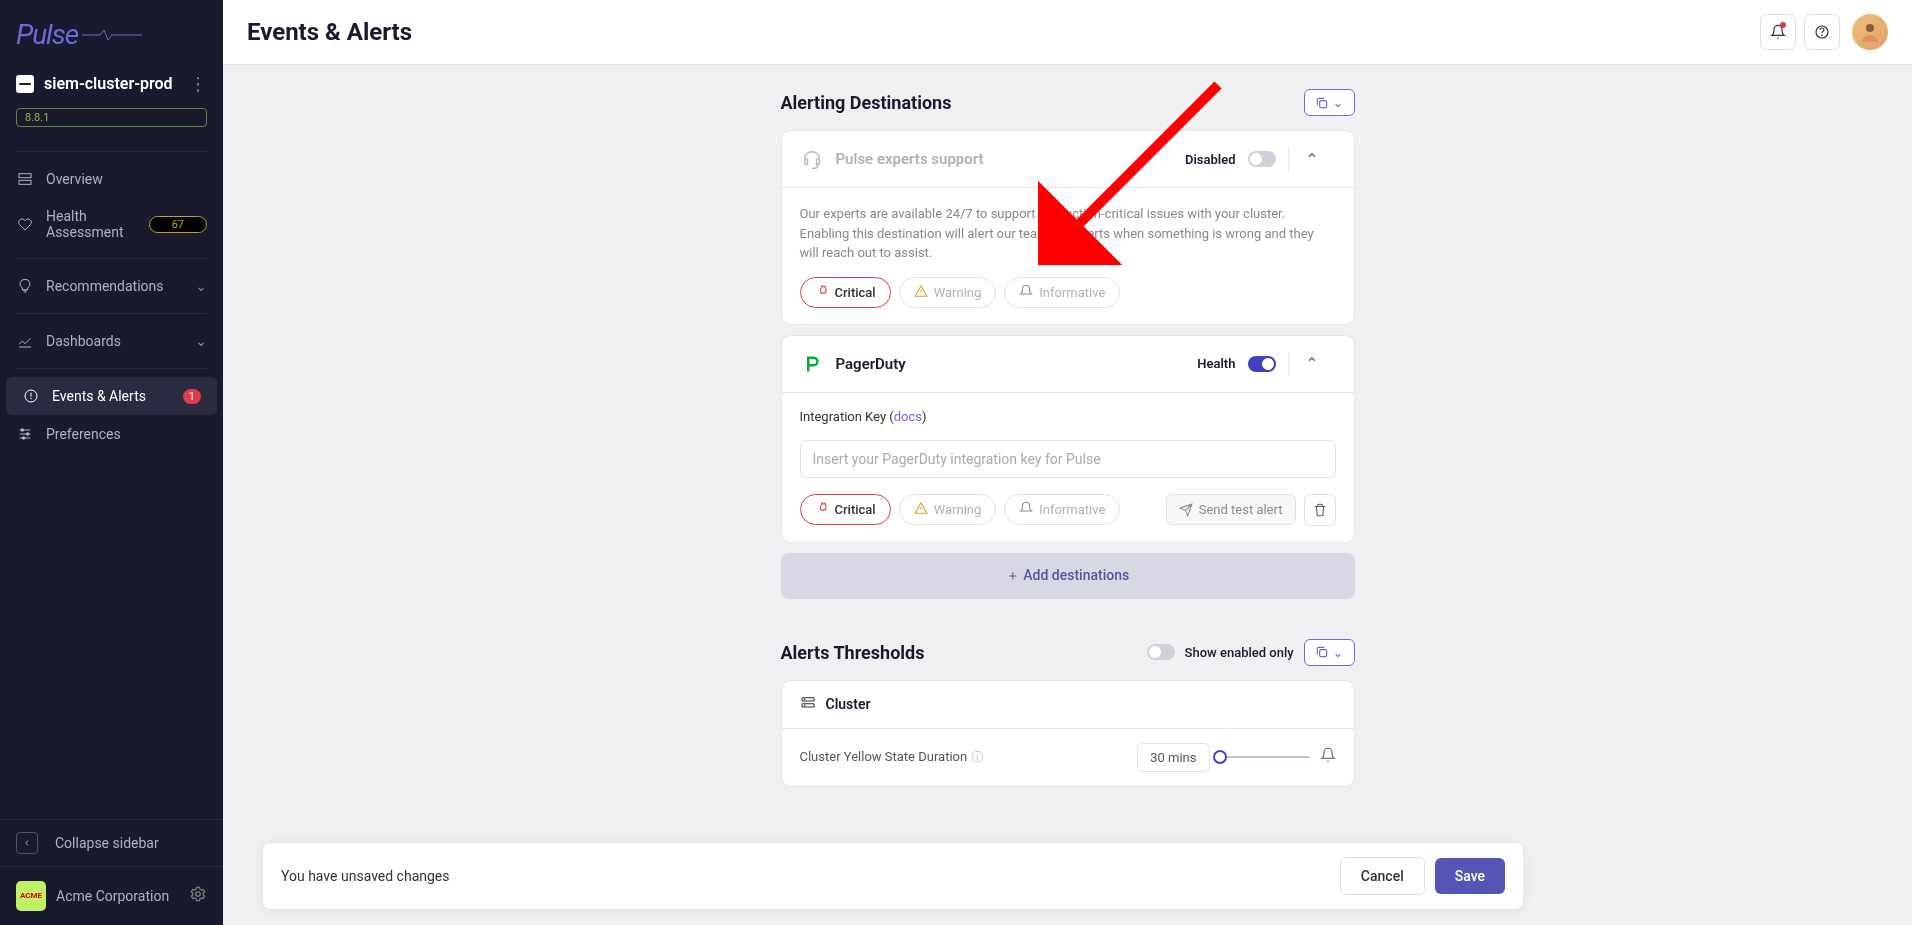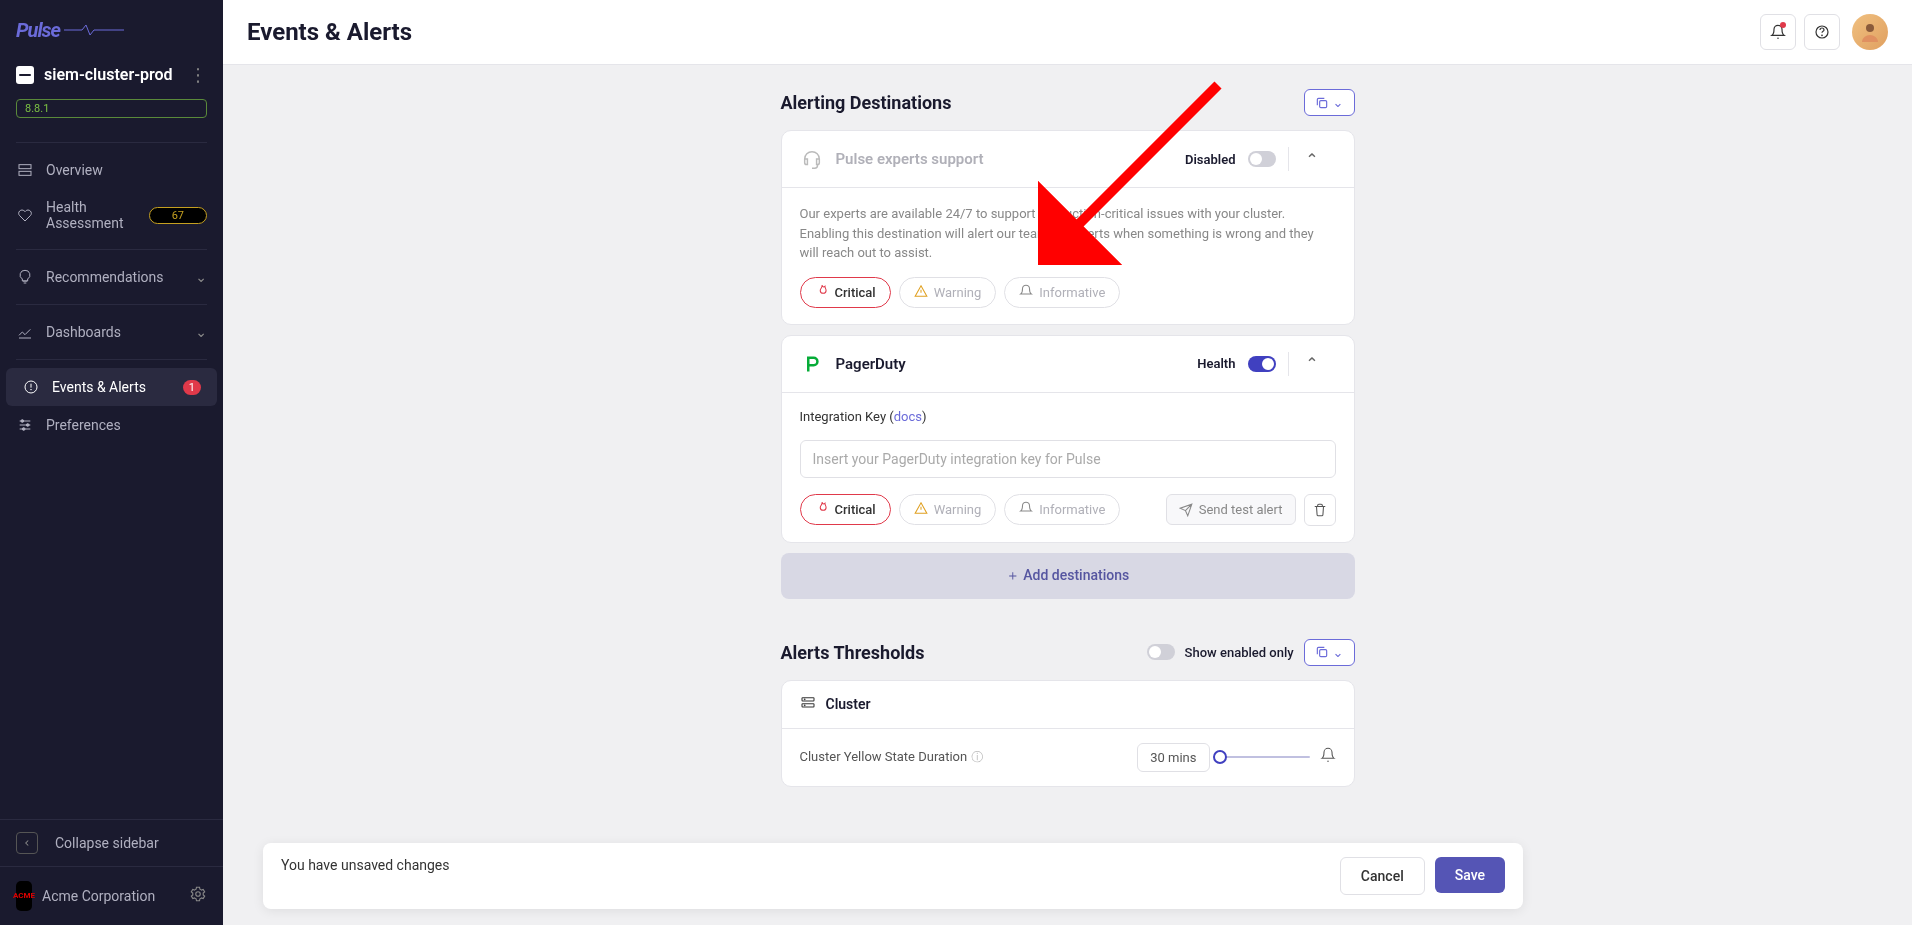--- a/index.html
+++ b/index.html
@@ -1,39 +1,39 @@
 <!DOCTYPE html>
 <html><head>
   <meta charset="utf-8">
   <style>
     *{margin:0;padding:0;box-sizing:border-box;font-family:-apple-system,BlinkMacSystemFont,"Segoe UI",Roboto,sans-serif}
     body{background:#f0f0f2;color:#1a1a2e;overflow-x:hidden}
     .app{display:flex;height:100vh;overflow:hidden}
     .sidebar{width:223px;background:#1a1a2e;color:#fff;display:flex;flex-direction:column;flex-shrink:0}
     .logo{padding:18px 16px 12px;display:flex;align-items:center;gap:4px}
-    .logo-text{color:#6b6bd9;font-size:20px;font-weight:700;font-style:italic;letter-spacing:-1px}
+    .logo-text{color:#6b6bd9;font-size:28px;font-weight:400;font-style:italic;letter-spacing:-1px}
     .cluster-row{display:flex;align-items:center;gap:10px;padding:10px 16px}
     .cluster-icon{width:18px;height:18px;border-radius:3px;background:#fff;position:relative}
     .cluster-icon::after{content:"";position:absolute;top:50%;left:3px;right:3px;height:2px;background:#1a1a2e;transform:translateY(-50%);border-radius:2px}
     .cluster-name{font-size:16px;font-weight:600;flex:1}
     .cluster-menu{color:#888;cursor:pointer;font-size:18px}
     .version-badge{margin:4px 16px 8px;display:inline-block;border:1px solid #5a8a3a;color:#7bc043;font-size:11px;padding:2px 8px;border-radius:4px}
     .nav{flex:1;padding:8px 0;overflow-y:auto}
     .nav-sep{height:1px;background:#2a2a40;margin:8px 16px}
     .nav-item{display:flex;align-items:center;gap:12px;padding:10px 16px;color:#b0b0c0;font-size:14px;cursor:pointer;position:relative}
     .nav-item.active{background:#2a2a40;color:#fff;border-radius:6px;margin:0 6px}
     .nav-icon{width:18px;height:18px;display:flex;align-items:center;justify-content:center;flex-shrink:0}
     .nav-icon svg{stroke:currentColor;fill:none;stroke-width:1.5}
     .nav-badge{margin-left:auto;background:#000000;border:1px solid #c5a020;color:#c5a020;font-size:11px;padding:1px 22px;border-radius:10px}
     .nav-badge.red{background:#e0394a;border:none;color:#fff;padding:1px 6px}
     .nav-chevron{margin-left:auto;color:#888}
     .collapse-row{padding:12px 16px;display:flex;align-items:center;gap:17px;color:#b0b0c0;font-size:14px;cursor:pointer;border-top:1px solid #2a2a40}
     .collapse-icon{width:22px;height:22px;border:1px solid #555;border-radius:4px;display:flex;align-items:center;justify-content:center}
     .org-row{padding:14px 16px;display:flex;align-items:center;gap:10px;border-top:1px solid #2a2a40}
-    .org-logo{width:16px;height:30px;background:#000000;border-radius:5px;display:flex;align-items:center;justify-content:center;color:#d00;font-size:8px;font-weight:bold;text-align:center;line-height:1}
+    .org-logo{width:30px;height:30px;background:#bef264;border-radius:5px;display:flex;align-items:center;justify-content:center;color:#d00;font-size:8px;font-weight:bold;text-align:center;line-height:1}
     .org-name{color:#b0b0c0;font-size:14px;flex:1}
     .gear{color:#888;cursor:pointer}
     .main{flex:1;display:flex;flex-direction:column;overflow:hidden}
     .header{background:#fff;border-bottom:1px solid #e5e5ea;padding:14px 24px;display:flex;align-items:center}
     .header h1{font-size:24px;font-weight:700;flex:1}
     .header-icons{display:flex;gap:8px;align-items:center}
     .header-btn{width:36px;height:36px;border:1px solid #e0e0e5;border-radius:6px;display:flex;align-items:center;justify-content:center;cursor:pointer;background:#fff}
     .bell-dot{position:relative}
     .bell-dot::after{content:"";position:absolute;top:7px;right:9px;width:6px;height:6px;background:#e0394a;border-radius:50%}
     .avatar{width:36px;height:36px;border-radius:50%;background:linear-gradient(135deg,#f0c080,#e0a060);display:flex;align-items:center;justify-content:center;margin-left:4px}
@@ -75,21 +75,21 @@
     .thresh-filter{display:flex;align-items:center;gap:10px}
     .thresh-filter-label{font-size:13px;font-weight:500}
     .thresh-group-header{display:flex;align-items:center;gap:10px;padding:14px 18px;font-size:14px;font-weight:600;border-bottom:1px solid #e5e5ea}
     .thresh-row{display:flex;align-items:center;gap:10px;padding:14px 18px}
     .thresh-name{font-size:13px;color:#555;flex:1}
     .thresh-info{color:#bbb;font-size:12px;margin-left:4px}
     .thresh-val{border:1px solid #e0e0e5;border-radius:6px;padding:6px 12px;font-size:13px;color:#555}
     .slider{width:90px;height:2px;background:#c0c0e0;position:relative;border-radius:2px}
     .slider-knob{position:absolute;left:0;top:50%;transform:translate(-50%,-50%);width:14px;height:14px;border:2px solid #4040c0;background:#fff;border-radius:50%}
     .arrow{position:absolute;top:0;left:815px;pointer-events:none;z-index:100}
-    .footer-bar{position:fixed;bottom:16px;left:263px;right:40px;background:#fff;border-radius:8px;box-shadow:0 2px 12px rgba(0,0,0,.08);padding:14px 18px;display:flex;align-items:flex-start;gap:10px;max-width:1260px}
+    .footer-bar{position:fixed;bottom:16px;left:263px;right:40px;background:#fff;border-radius:8px;box-shadow:0 2px 12px rgba(0,0,0,.08);padding:14px 18px;display:flex;align-items:center;gap:10px;max-width:1260px}
     .footer-msg{font-size:14px;color:#333;flex:1}
     .btn{padding:10px 20px;border-radius:6px;font-size:14px;cursor:pointer;font-weight:500}
     .btn-secondary{background:#fff;border:1px solid #e0e0e5;color:#333}
     .btn-primary{background:#5555b5;border:none;color:#fff}
   </style>
 </head>
 <body>
 
 <div class="app">
   <aside class="sidebar">

